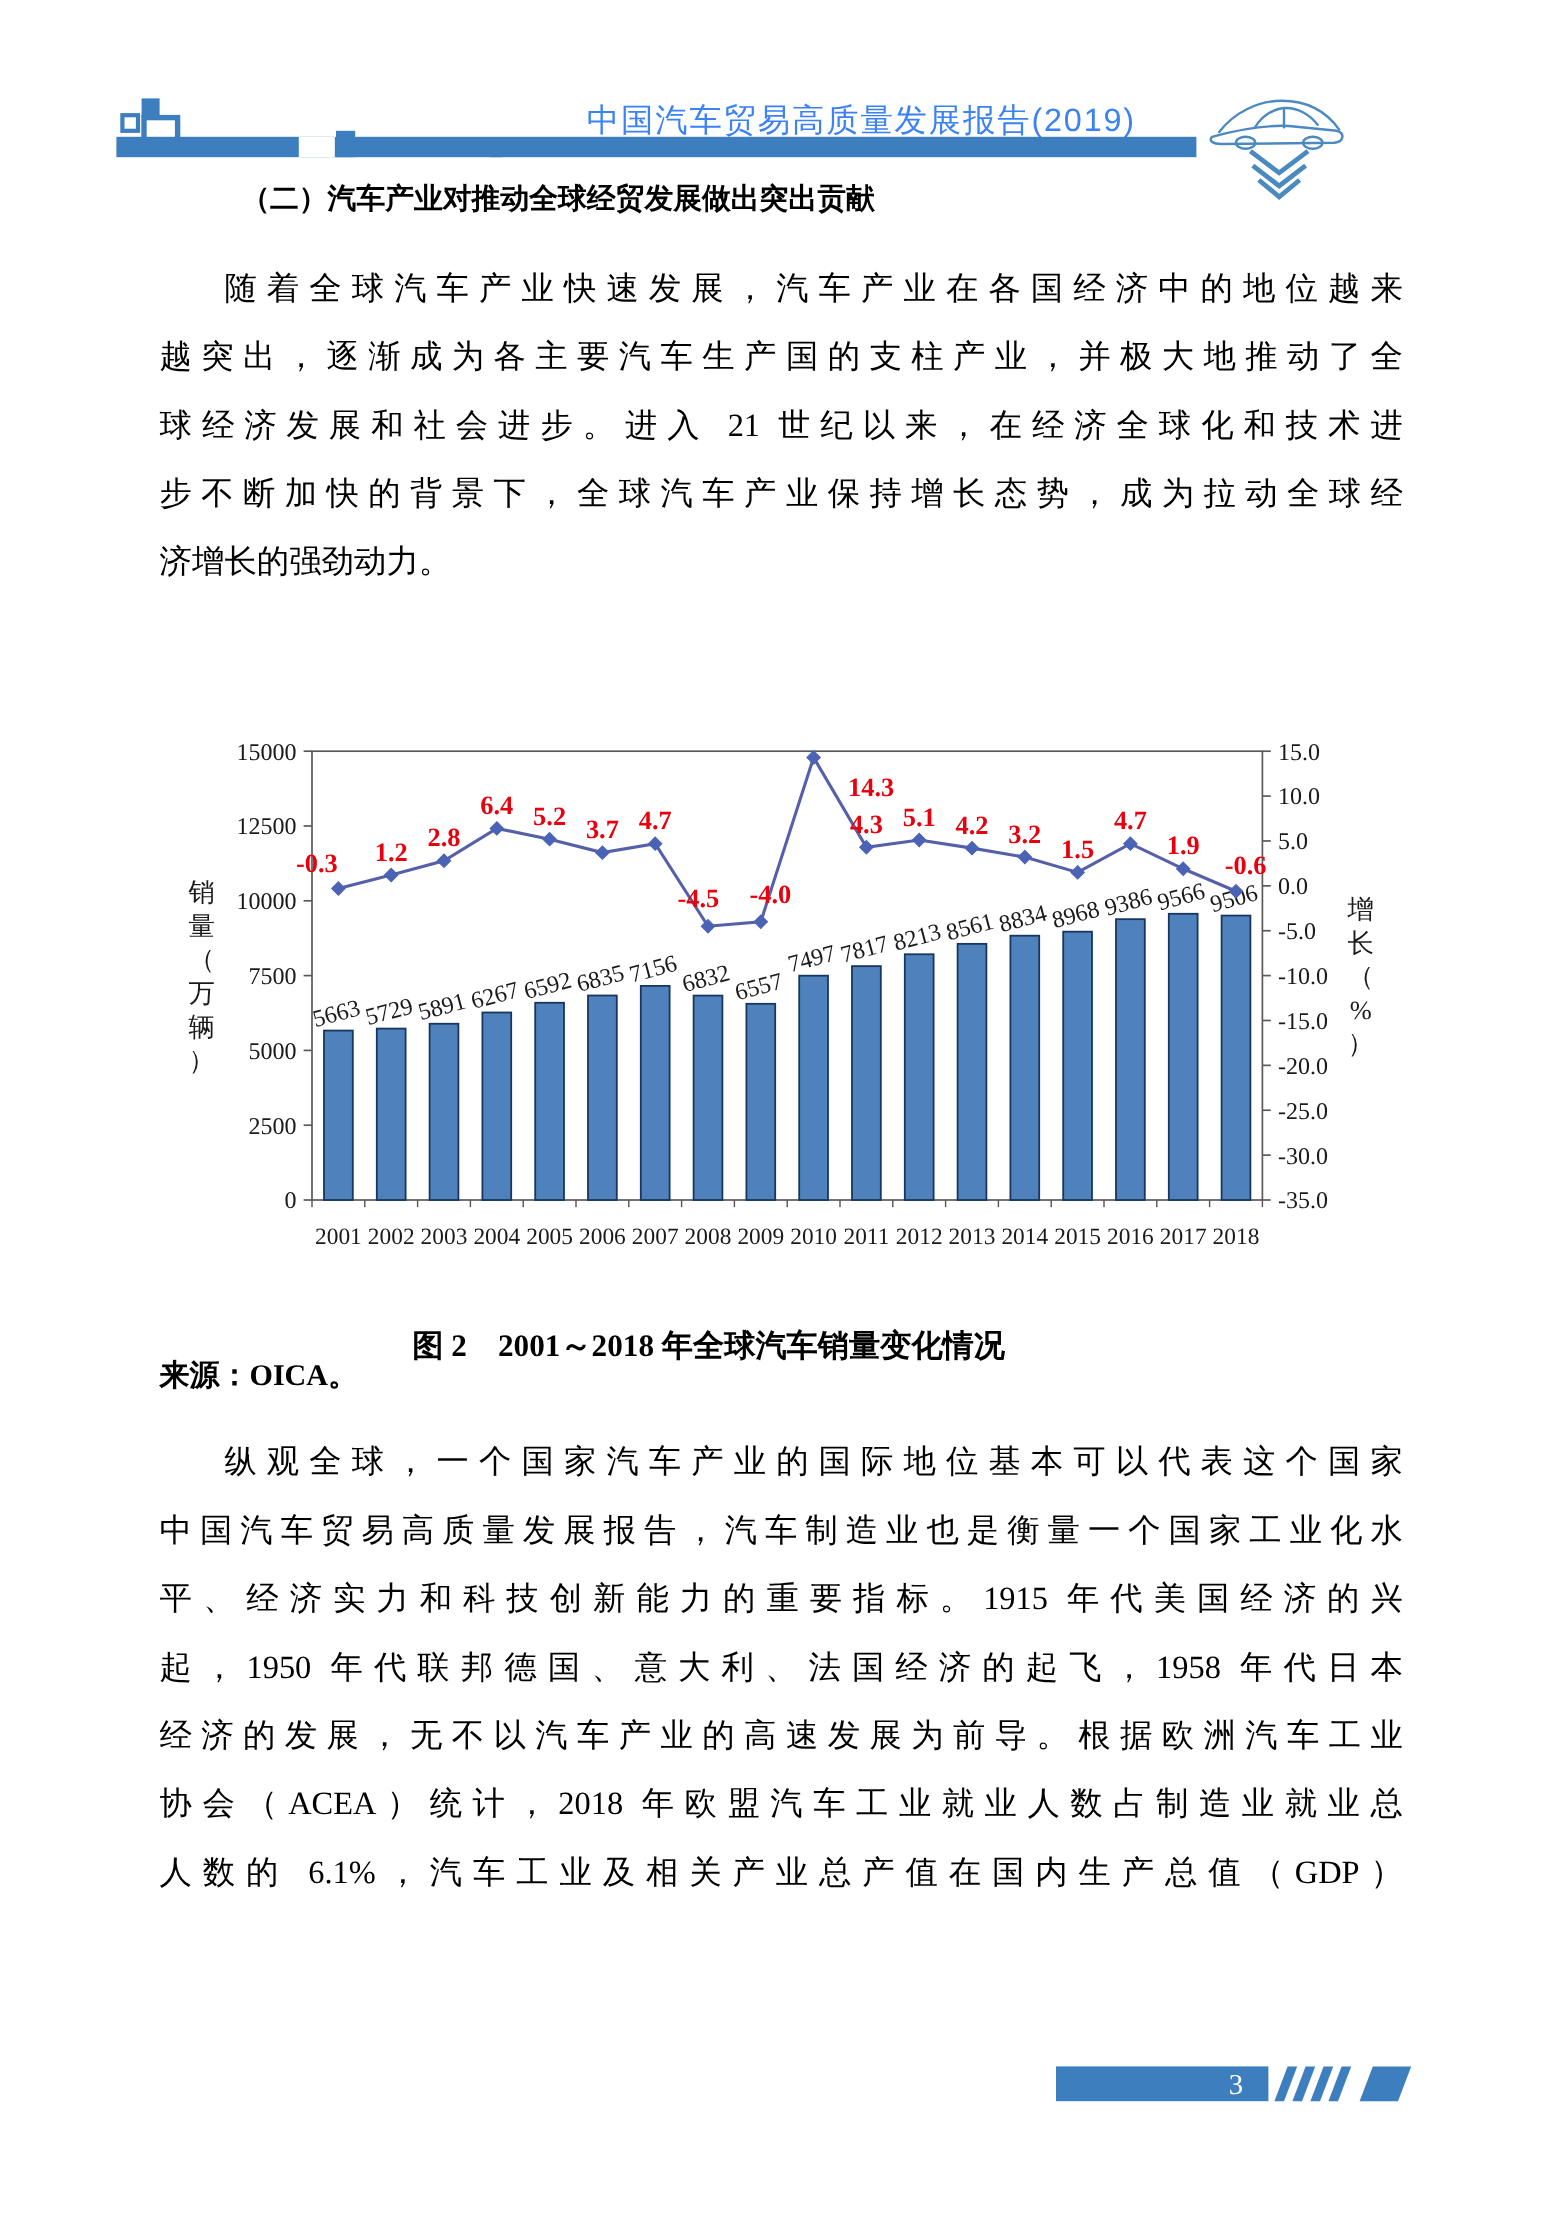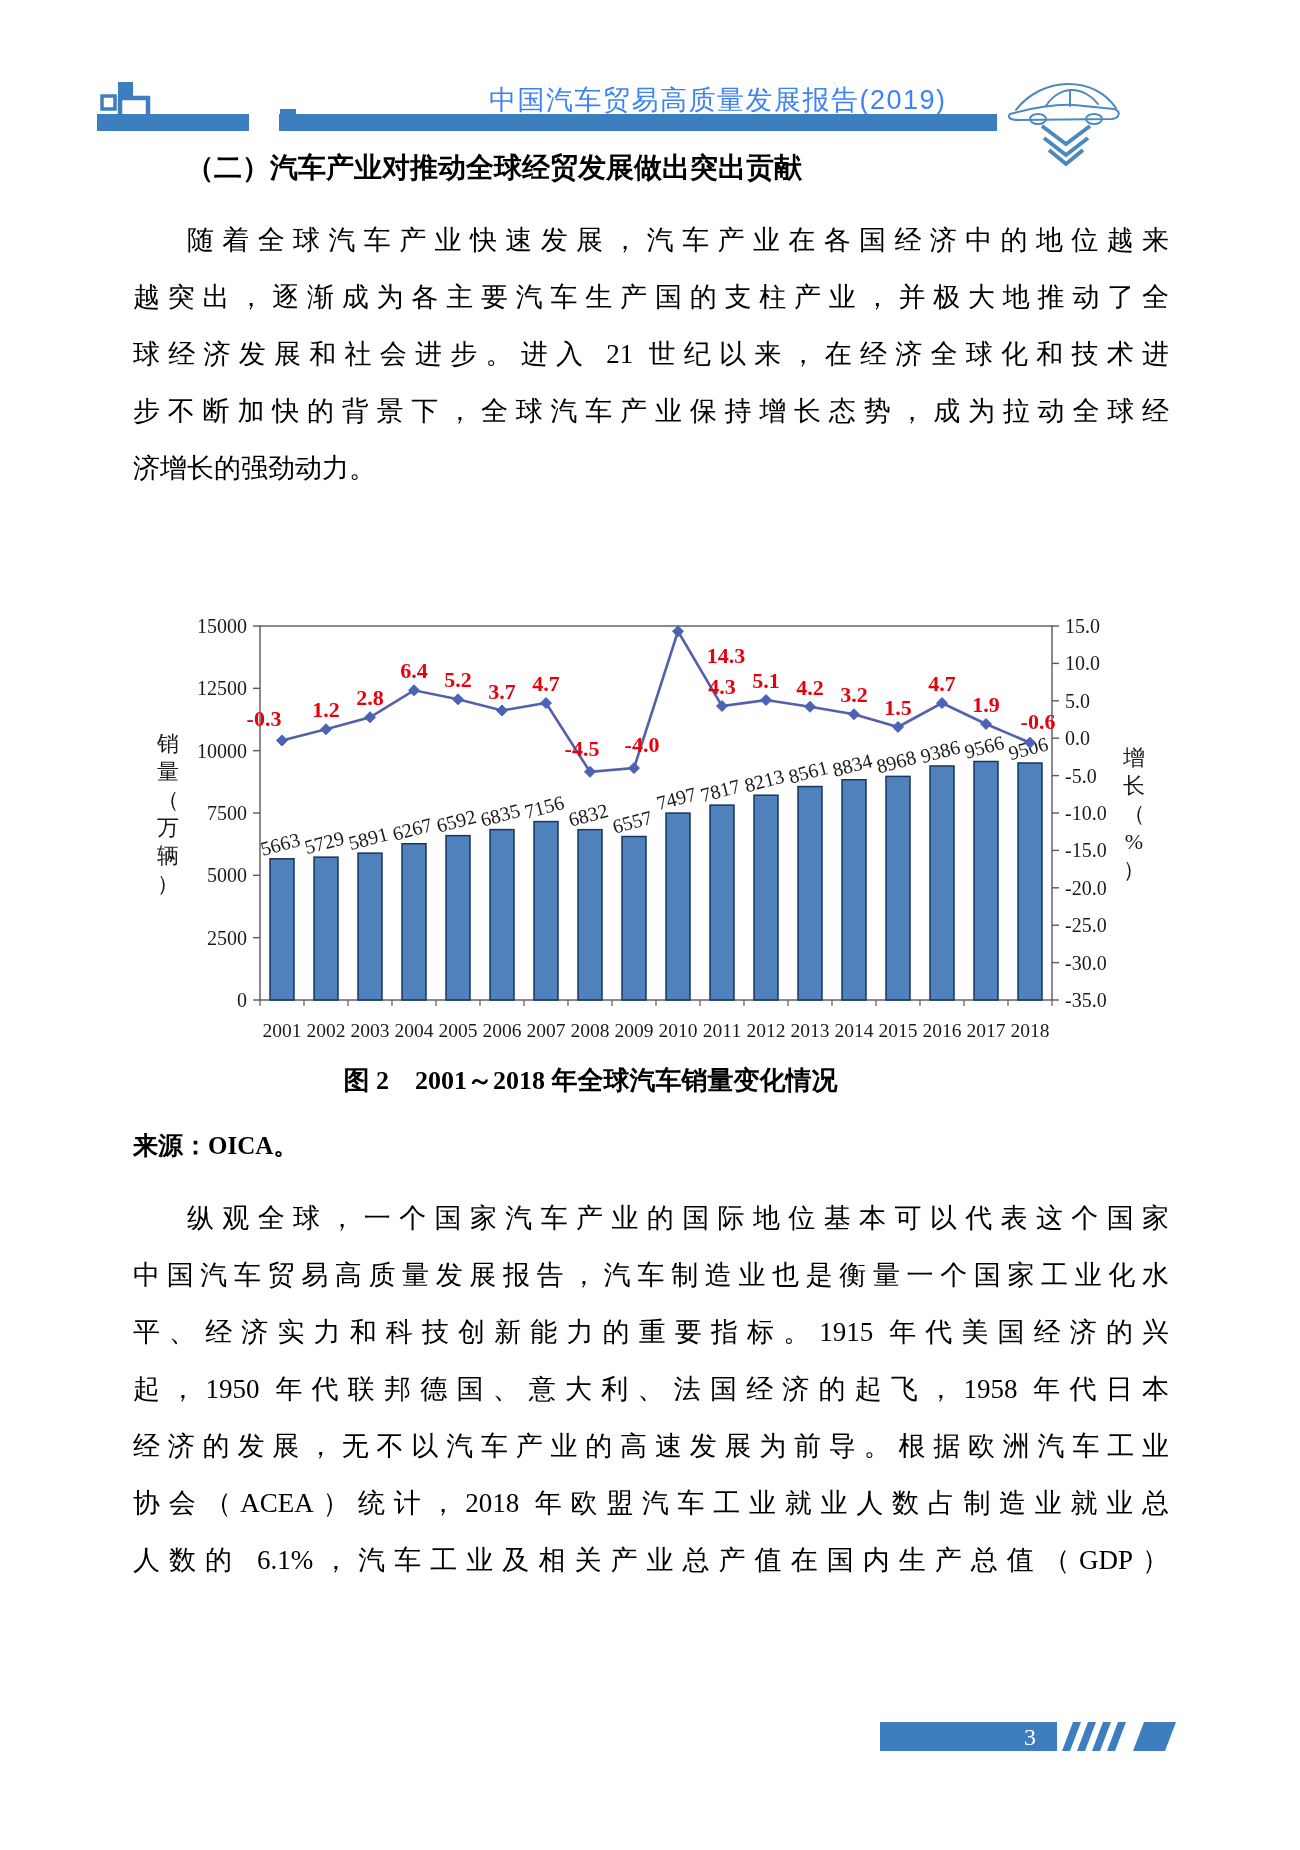--- a/index.html
+++ b/index.html
@@ -10,33 +10,33 @@
   .header-title{position:absolute;left:489px;top:82px;font-family:"Liberation Sans","DejaVu Sans",sans-serif;
         font-size:27px;letter-spacing:1.5px;color:#3b82f6;white-space:nowrap;}
   .header-bar{position:absolute;left:97px;top:114px;width:900px;height:17px;background:#3d7ebf;}
   .bar-gap{position:absolute;left:152px;top:0;width:30px;height:17px;background:#fff;}
   .gap-square{position:absolute;left:160px;top:8px;width:9px;height:9px;background:#3d7ebf;}
   .bar-step{position:absolute;left:183px;top:-5px;width:16px;height:22px;background:#3d7ebf;}
   .logo-svg{position:absolute;left:96px;top:78px;}
   .emblem-svg{position:absolute;left:1000px;top:66px;}
 
   
-  .section-heading{position:absolute;left:186px;top:149px;font-size:28px;font-weight:bold;
+  .section-heading{position:absolute;left:201px;top:149px;font-size:24px;font-weight:bold;
         font-family:"Liberation Serif","DejaVu Serif",serif;white-space:nowrap;}
   .para{position:absolute;left:133px;width:1036px;font-size:27px;}
   .para .line{height:57px;line-height:57px;text-align:justify;text-align-last:justify;overflow:hidden;}
   .para .line.indent{text-indent:54px;}
   .para .line.last{text-align-last:left;}
   #para1{top:212px;}
   #para2{top:1190px;}
 
   
   .chart-wrap{position:absolute;left:130px;top:515px;width:1040px;height:560px;}
   #chart-svg text{font-family:"Liberation Serif","DejaVu Serif",serif;}
-  .fig-caption{position:absolute;left:0;top:1063px;width:1181px;text-align:center;
+  .fig-caption{position:absolute;left:0;top:1104px;width:1181px;text-align:center;
         font-size:26px;font-weight:bold;}
   .fig-source{position:absolute;left:133px;top:1129px;font-size:25px;font-weight:bold;}
 
   
   .footer-svg{position:absolute;left:880px;top:1719px;}
   .footer-svg text{font-family:"Liberation Serif","DejaVu Serif",serif;}
 </style>
 </head>
 <body>
 

